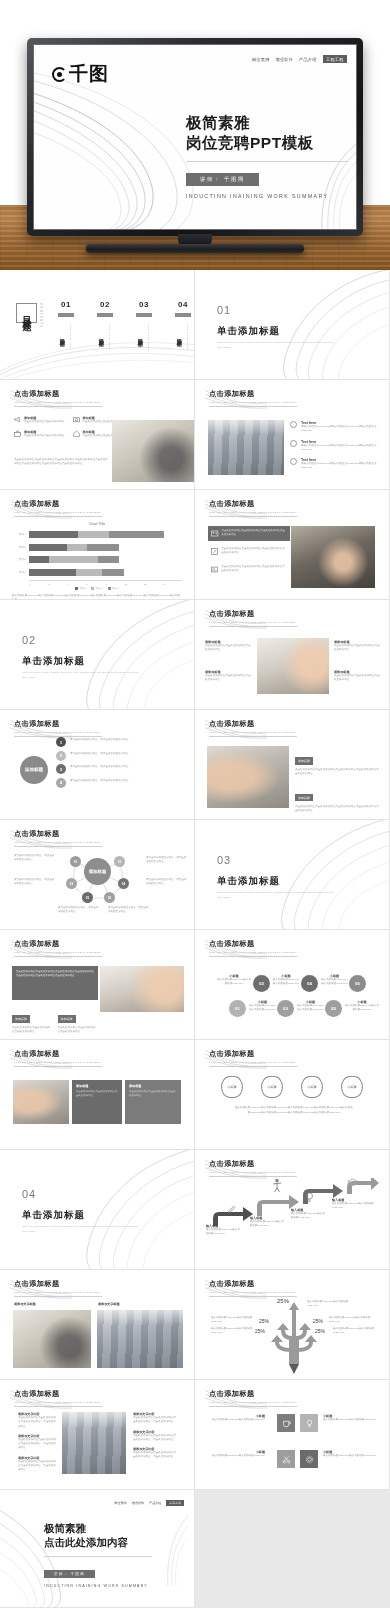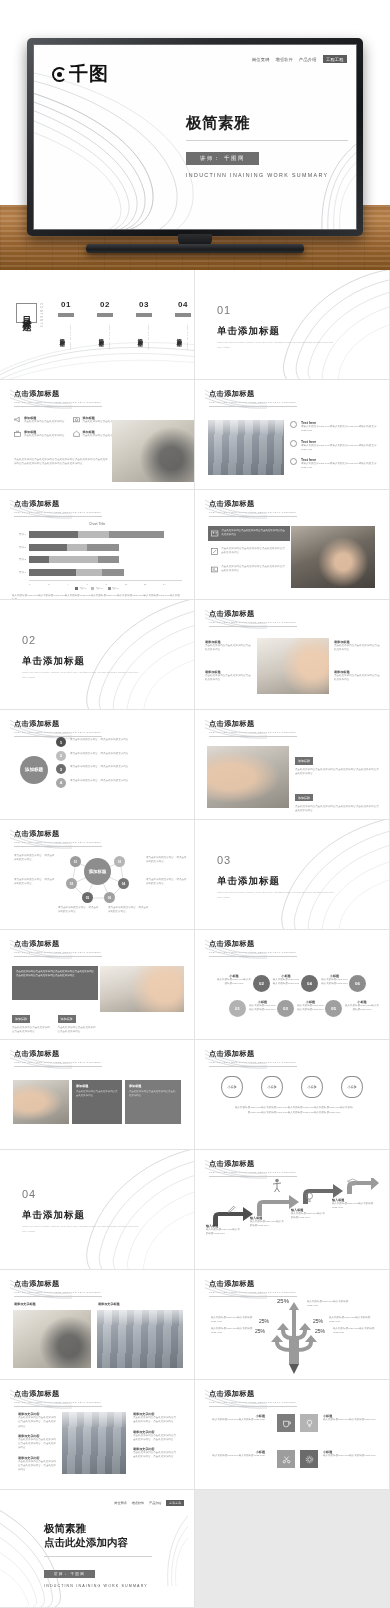--- a/index.html
+++ b/index.html
@@ -207,20 +207,21 @@
 
           <div class="ts-nav">
             <span>岗位竞聘</span>
             <span>增强软件</span>
             <span>产品介绍</span>
             <span class="act">工程工程</span>
           </div>
 
           <div class="ts-body">
             <div class="ts-h1">极简素雅</div>
+            <div class="ts-h1">岗位竞聘PPT模板</div>
             <div class="ts-rule"></div>
             <span class="ts-badge">讲师： 千图网</span>
             <div class="ts-sub">INDUCTINN INAINING WORK SUMMARY</div>
           </div>
         </div>
       </div>
     </div>
     <div class="tv-neck"></div>
     <div class="tv-base"></div>
   </div>

